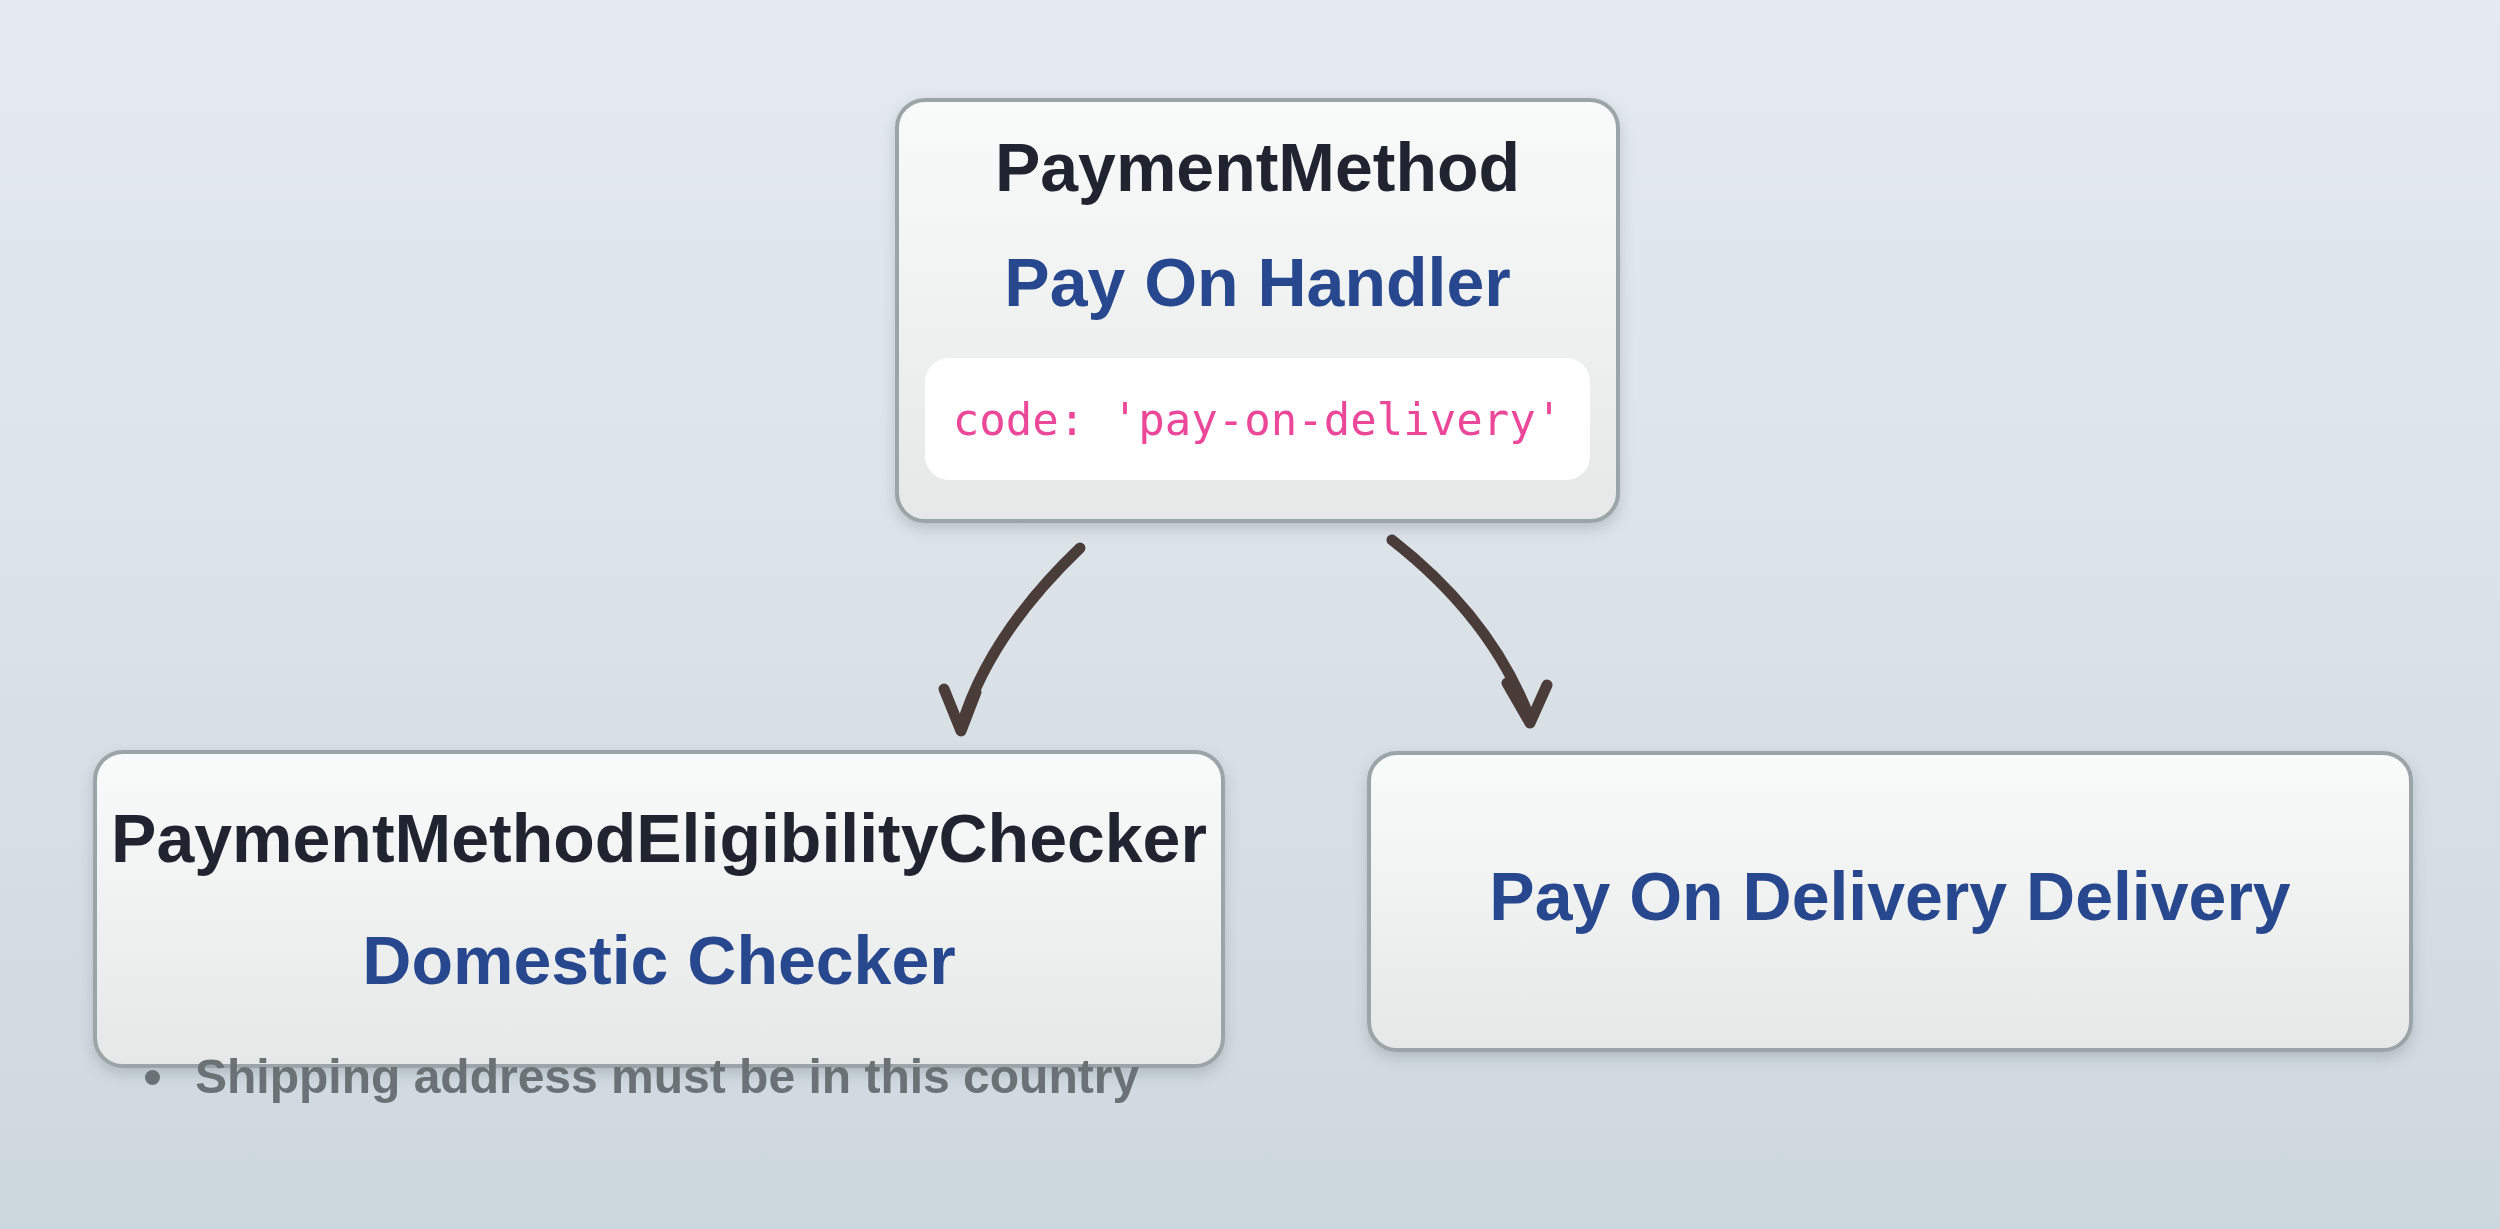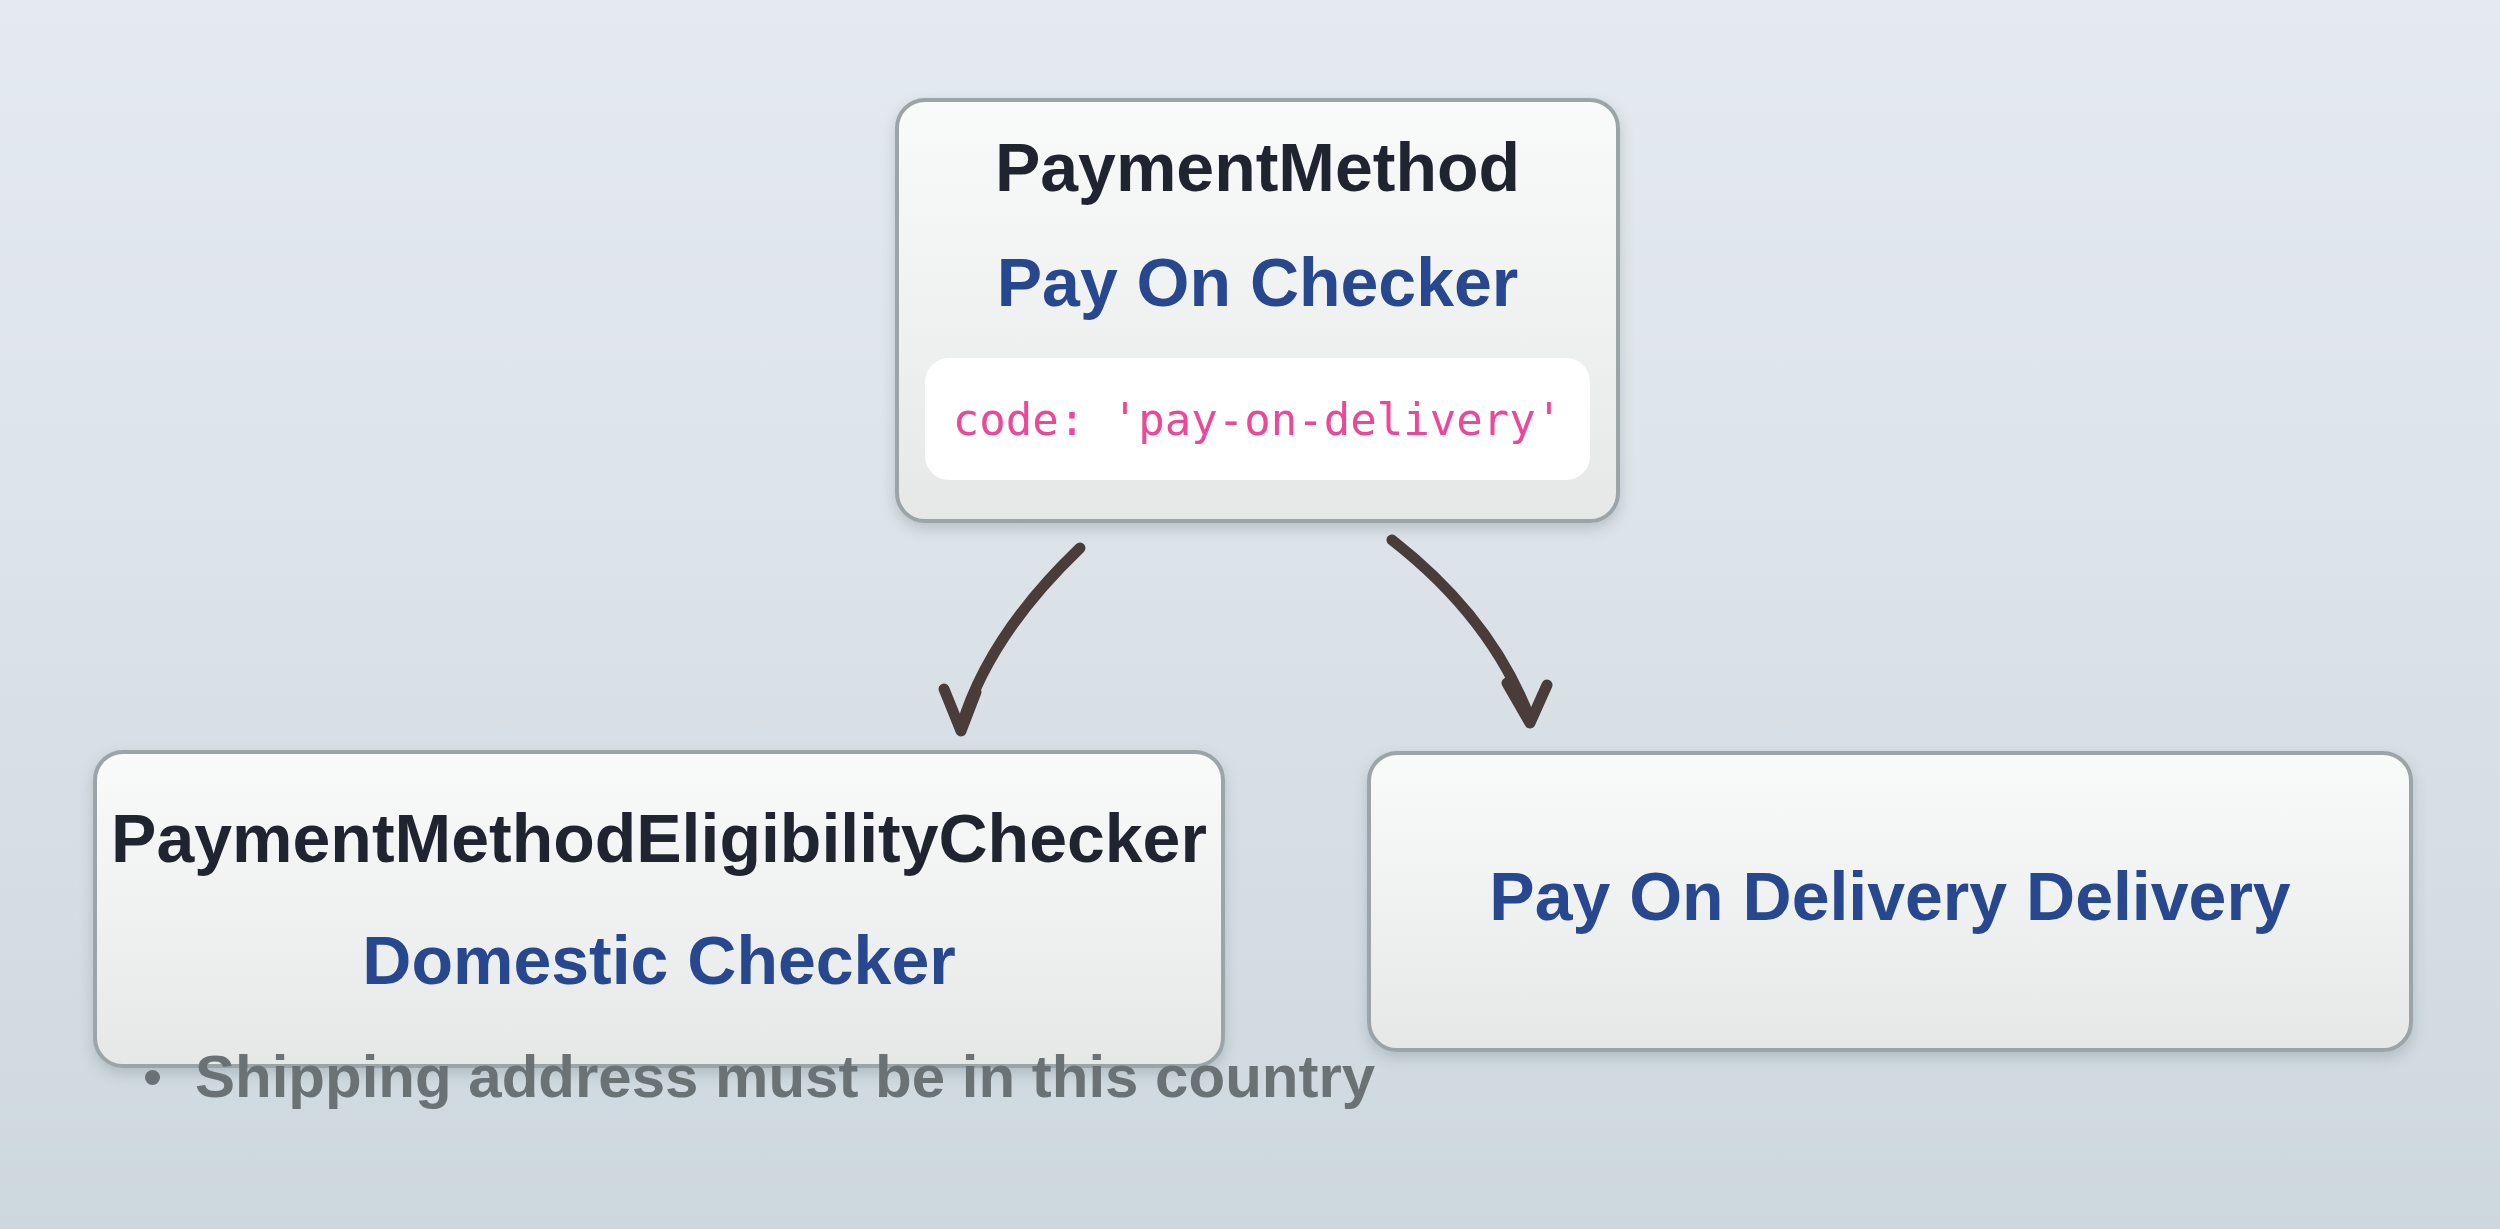--- a/index.html
+++ b/index.html
@@ -85,21 +85,21 @@
   }
   .bullet-dot {
     width: 15px;
     height: 15px;
     border-radius: 50%;
     background: #6b7276;
     flex: 0 0 auto;
     margin-right: 35px;
   }
   .bullet-text {
-    font-size: 60px;
+    font-size: 48px;
     line-height: 66px;
     font-weight: bold;
     color: #6b7276;
     white-space: nowrap;
   }
 </style>
 </head>
 <body>
 
 <div class="canvas">
@@ -108,21 +108,21 @@
 
     <path class="arrow-path" d="M 1080 548 Q 988 636 961 728"></path>
     <path class="arrow-path" d="M 944 689 L 961 731 L 976 692"></path>
 
     <path class="arrow-path" d="M 1392 540 Q 1492 618 1530 719"></path>
     <path class="arrow-path" d="M 1507 683 L 1530 723 L 1547 685"></path>
   </svg>
 
   <div class="node node-top">
     <div class="node-title">PaymentMethod</div>
-    <div class="node-subtitle">Pay On Checker</div>
+    <div class="node-subtitle">Pay On Handler</div>
     <div class="code-chip">
       <span class="code-text">code: 'pay-on-delivery'</span>
     </div>
   </div>
 
   <div class="node node-left">
     <div class="node-title">PaymentMethodEligibilityChecker</div>
     <div class="node-subtitle">Domestic Checker</div>
     <div class="bullet-row">
       <span class="bullet-dot"></span>

